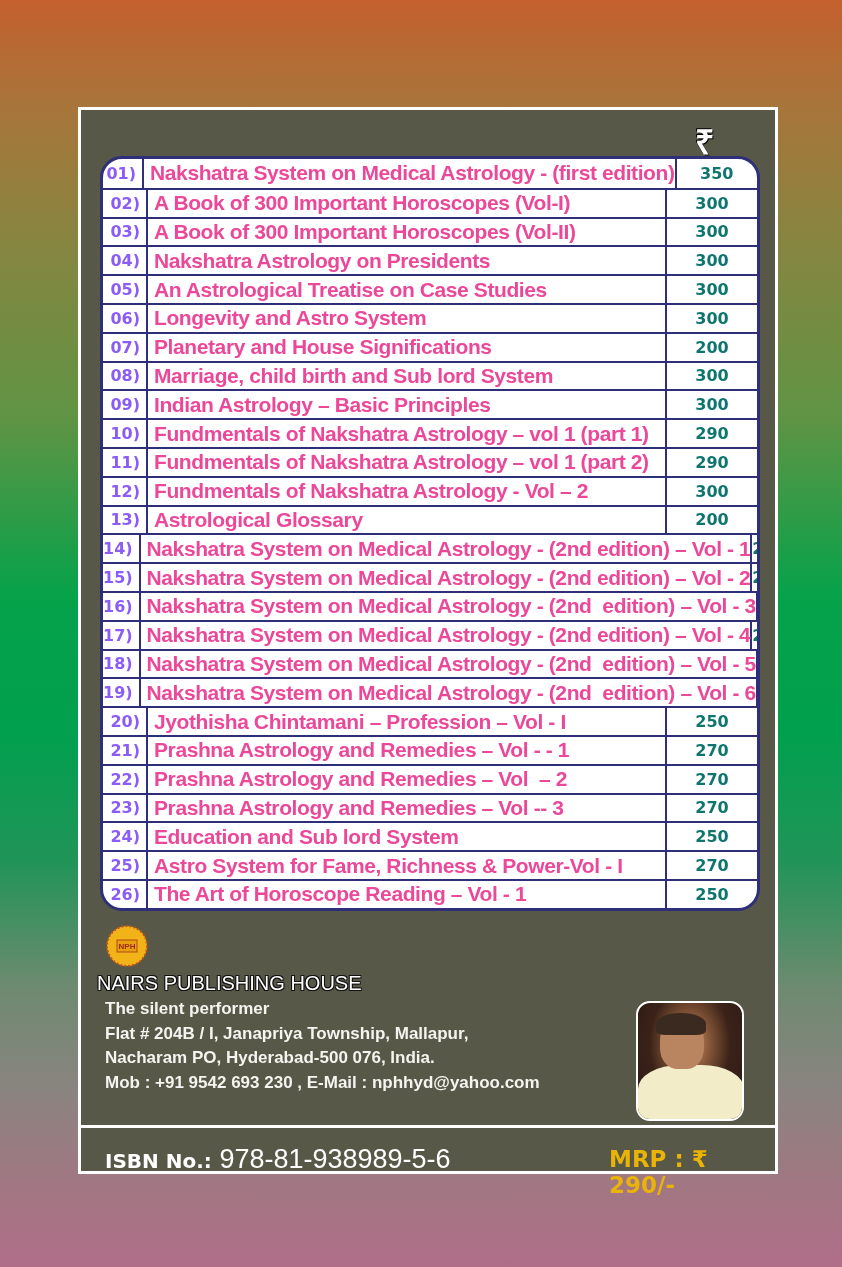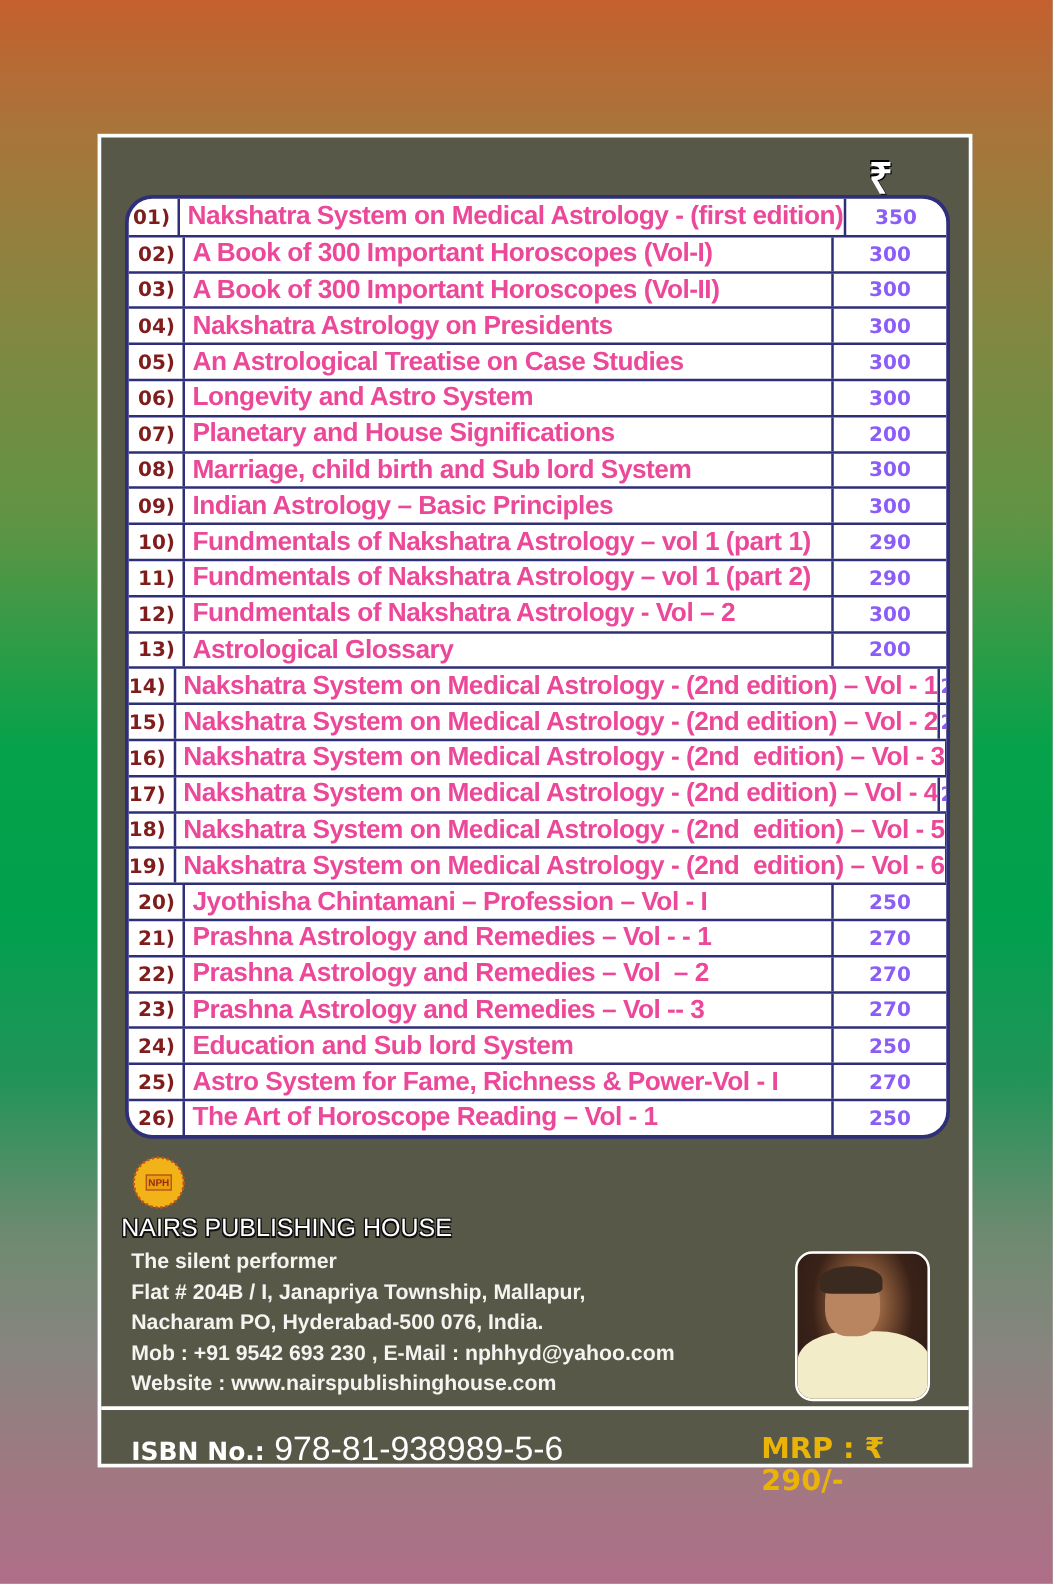--- a/index.html
+++ b/index.html
@@ -32,32 +32,32 @@
       background:#ffffff; overflow:hidden;
     }
     .row {
       display:flex; height:28.8px; box-sizing:border-box;
       border-top:2px solid #2e2f78; align-items:center;
     }
     .row:first-child { border-top:none; }
     .num {
       width:45px; box-sizing:border-box; text-align:right; padding-right:6px;
       font-family:"DejaVu Sans", sans-serif; font-weight:bold; font-size:16px;
-      color:#7f1d1d; height:100%; display:flex; align-items:center; justify-content:flex-end;
+      color:#8b5cf6; height:100%; display:flex; align-items:center; justify-content:flex-end;
       border-right:2px solid #2e2f78;
     }
     .name {
       flex:1; padding-left:6px; font-family:"Liberation Sans", sans-serif;
       font-size:21px; font-weight:bold; color:#ec4899; letter-spacing:-0.4px;
       height:100%; display:flex; align-items:center; white-space:pre;
       border-right:2px solid #2e2f78;
     }
     .price {
       width:90px; text-align:center; font-family:"DejaVu Sans", sans-serif;
-      font-weight:bold; font-size:16px; color:#8b5cf6;
+      font-weight:bold; font-size:16px; color:#0f766e;
     }
     .logo {
       position:absolute; left:24px; top:814px; width:44px; height:44px;
     }
     .pub-name {
       position:absolute; left:16px; top:862px; font-weight:normal; font-size:20px;
       color:#ffffff;
       text-shadow: -1px -1px 0 #111, 1px -1px 0 #111, -1px 1px 0 #111, 1px 1px 0 #111;
     }
     .info {
@@ -239,21 +239,20 @@
     <circle cx="22" cy="22" r="20" fill="none" stroke="#c0541a" stroke-width="2" stroke-dasharray="2 2"></circle>
     <rect x="12" y="16" width="20" height="12" fill="#e8a010" stroke="#b24a14" stroke-width="1"></rect>
     <text x="22" y="25" font-size="8" text-anchor="middle" fill="#9a2a10" font-family="Liberation Sans, sans-serif" font-weight="bold">NPH</text>
   </svg>
   <div class="pub-name">NAIRS PUBLISHING HOUSE</div>
   <div class="info">
     <div>The silent performer</div>
     <div>Flat # 204B / I,  Janapriya Township, Mallapur,</div>
     <div>Nacharam PO, Hyderabad-500 076, India.</div>
     <div>Mob : +91 9542 693 230 , E-Mail : nphhyd@yahoo.com</div>
-    <div>Website : www.nairspublishinghouse.com</div>
   </div>
   <div class="photo">
     <div class="body"></div>
     <div class="head"></div>
     <div class="hair"></div>
   </div>
 
   <div class="divider"></div>
   <div class="isbn">
     <b>ISBN No.:</b><span class="val"> 978-81-938989-5-6</span>

